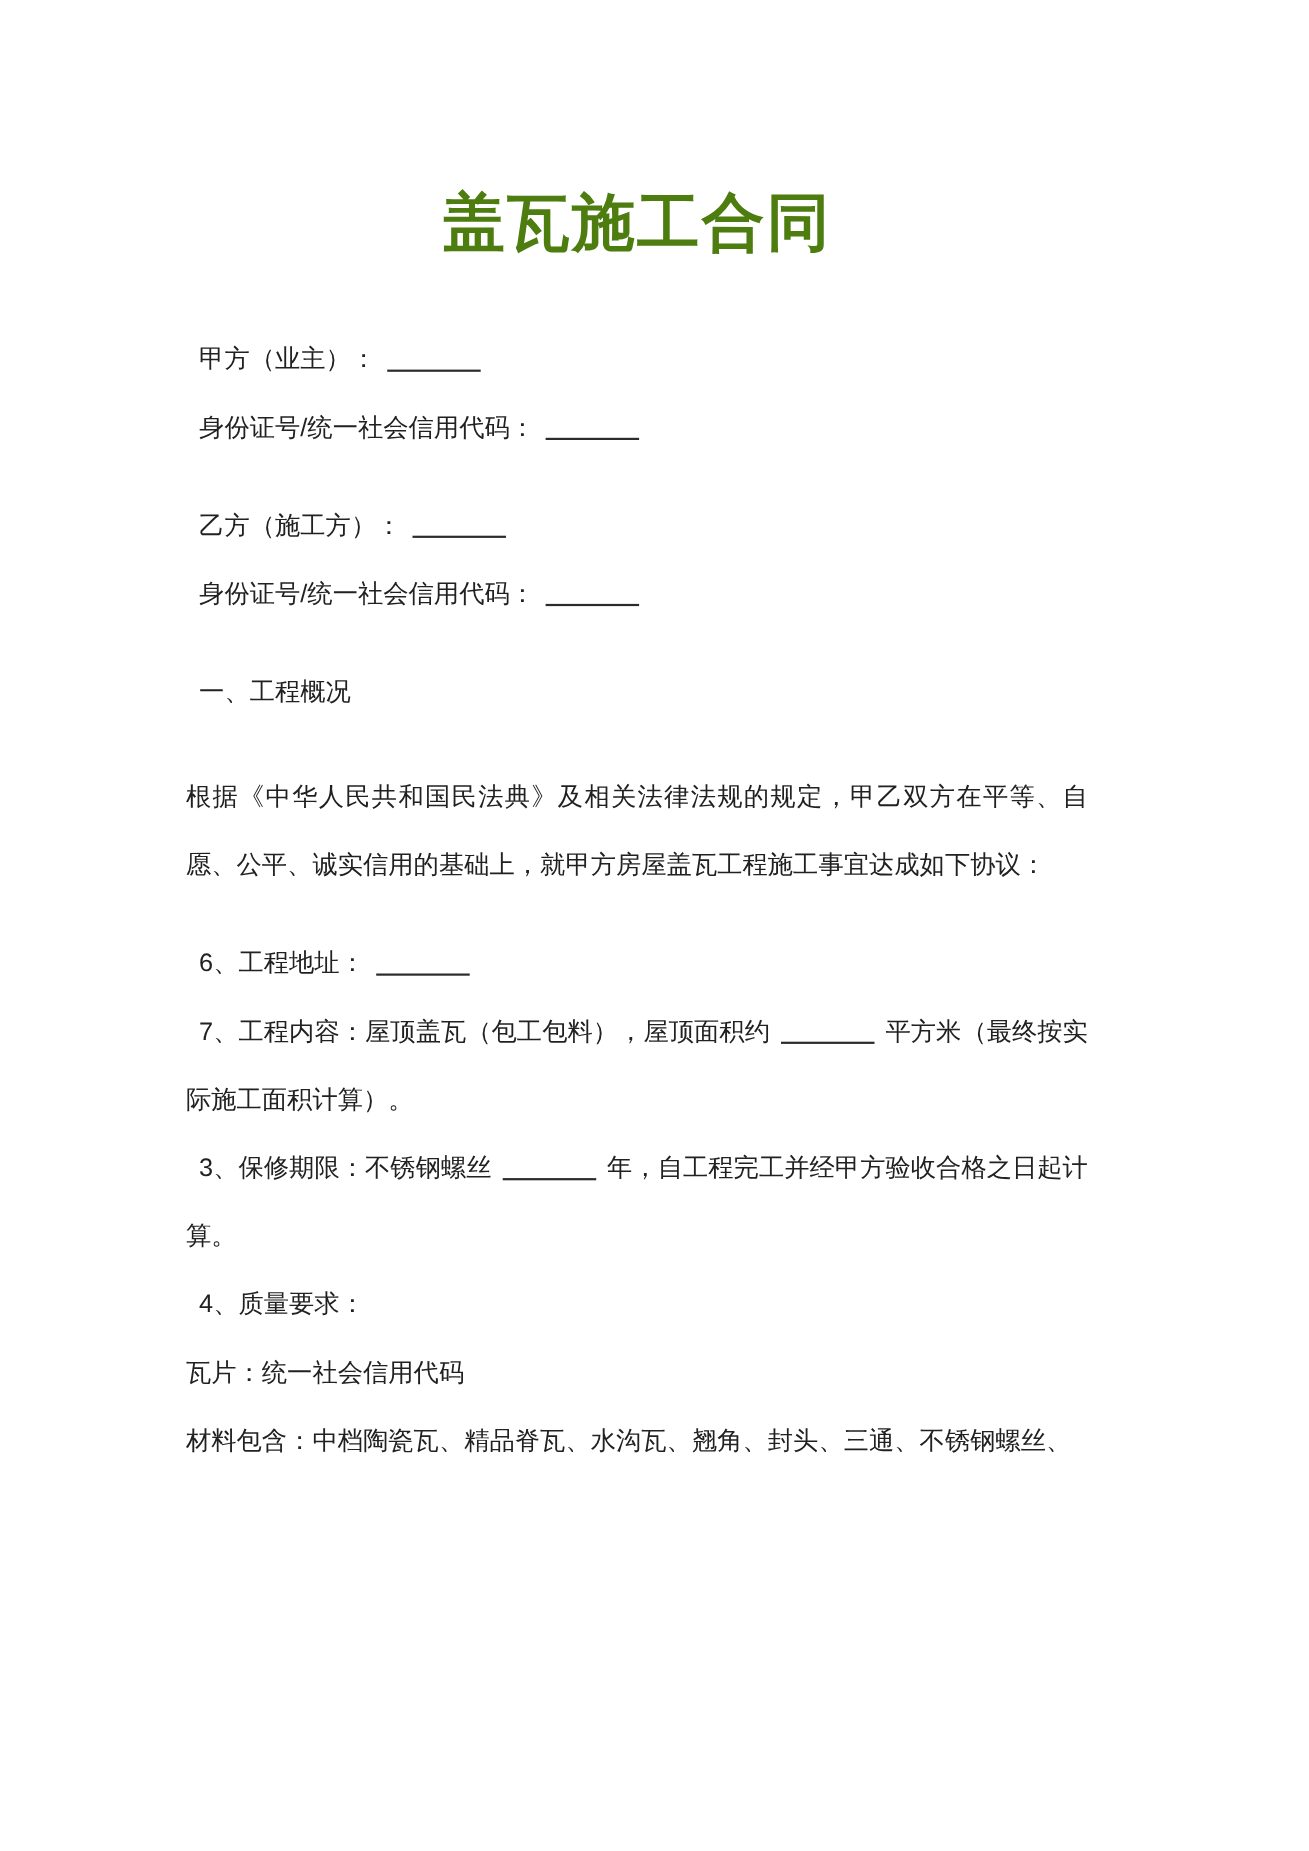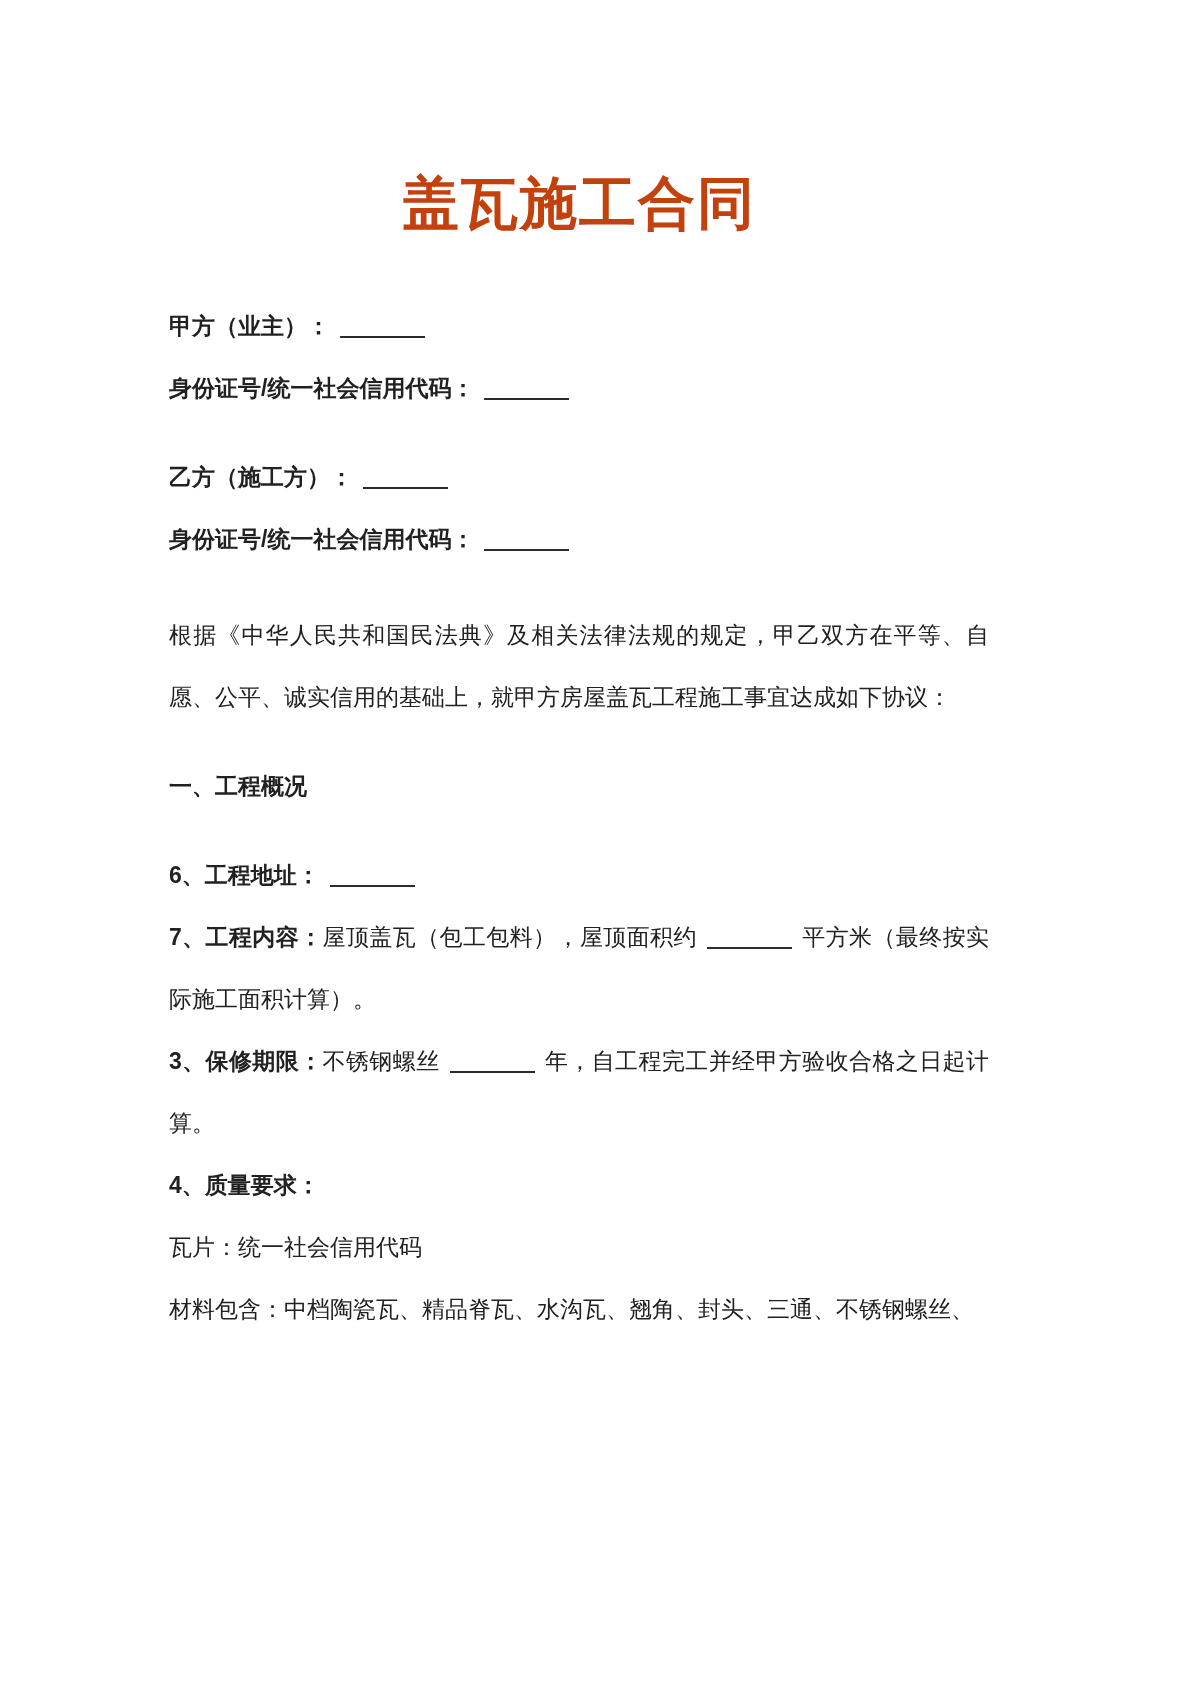--- a/index.html
+++ b/index.html
@@ -16,58 +16,58 @@
     background: #ffffff;
     padding: 165px 201px 0 169px;
     overflow: hidden;
   }
   .doc-title {
     font-size: 57px;
     line-height: 76px;
     font-weight: 700;
     text-align: center;
     letter-spacing: 2px;
-    color: #c2410c;
+    color: #4d7c0f;
     margin-bottom: 54px;
     white-space: nowrap;
   }
   .par {
     font-size: 23px;
     line-height: 62px;
     font-weight: 400;
     color: #212121;
     word-break: break-word;
   }
   .par.justify {
     text-align: justify;
     text-justify: inter-character;
   }
-  .b { font-weight: 700; }
+  .b { font-weight: 400; margin-left: 12px; }
   .gap    { margin-top: 27px; }
   .gap-lg { margin-top: 34px; }
   .blank {
     display: inline-block;
     border-bottom: 2px solid #2b2b2b;
     height: 20px;
     vertical-align: -4px;
     margin: 0 10px;
   }
 </style>
 </head>
 <body>
 
 <div class="page">
   <h1 class="doc-title">盖瓦施工合同</h1>
   <div id="doc-body">
       <p class="par"><span class="b">甲方（业主）：</span><span class="blank" style="width: 85px;"></span></p>
       <p class="par"><span class="b">身份证号/统一社会信用代码：</span><span class="blank" style="width: 85px;"></span></p>
       <p class="par gap"><span class="b">乙方（施工方）：</span><span class="blank" style="width: 85px;"></span></p>
       <p class="par"><span class="b">身份证号/统一社会信用代码：</span><span class="blank" style="width: 85px;"></span></p>
+      <p class="par gap"><span class="b">一、工程概况</span></p>
       <p class="par justify gap-lg"><span>根据《中华人民共和国民法典》及相关法律法规的规定，甲乙双方在平等、自愿、公平、诚实信用的基础上，就甲方房屋盖瓦工程施工事宜达成如下协议：</span></p>
-      <p class="par gap"><span class="b">一、工程概况</span></p>
       <p class="par gap"><span class="b">6、工程地址：</span><span class="blank" style="width: 85px;"></span></p>
       <p class="par justify"><span class="b">7、工程内容：</span><span>屋顶盖瓦（包工包料），屋顶面积约</span><span class="blank" style="width: 85px;"></span><span>平方米（最终按实际施工面积计算）。</span></p>
       <p class="par justify"><span class="b">3、保修期限：</span><span>不锈钢螺丝</span><span class="blank" style="width: 85px;"></span><span>年，自工程完工并经甲方验收合格之日起计算。</span></p>
       <p class="par"><span class="b">4、质量要求：</span></p>
       <p class="par"><span>瓦片：统一社会信用代码</span></p>
       <p class="par"><span>材料包含：中档陶瓷瓦、精品脊瓦、水沟瓦、翘角、封头、三通、不锈钢螺丝、</span></p>
     </div>
 </div>
 
 </body></html>

